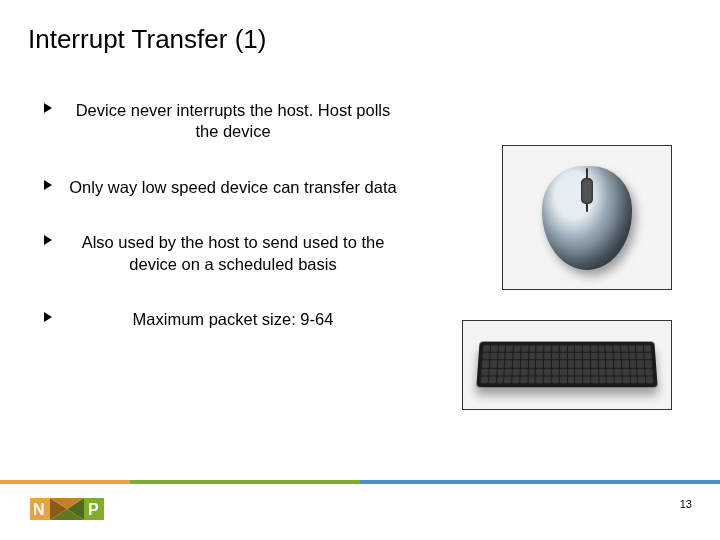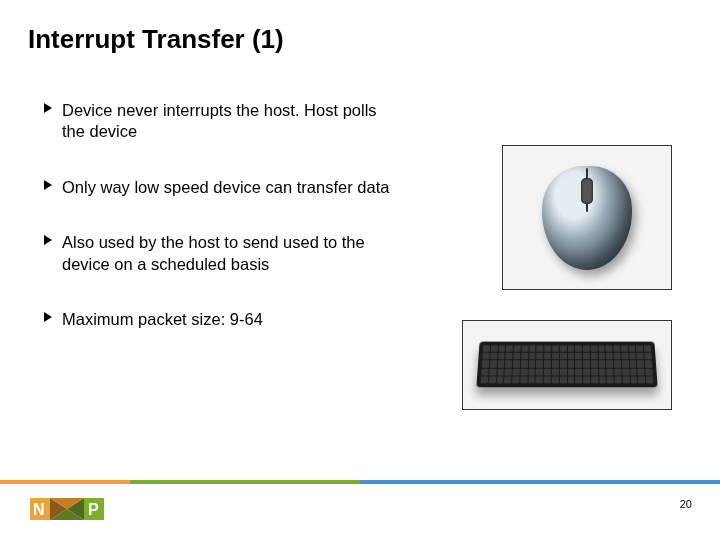--- a/index.html
+++ b/index.html
@@ -1,23 +1,23 @@
 <!DOCTYPE html>
 <html><head>
 <meta charset="utf-8">
 <style>
   * { margin: 0; padding: 0; box-sizing: border-box; }
   html, body { width: 720px; height: 540px; font-family: Arial, Helvetica, sans-serif; background: #fff; color: #000; }
   .slide { position: relative; width: 720px; height: 540px; }
-  .title { position: absolute; top: 24px; left: 28px; font-size: 26px; font-weight: bold; }
+  .title { position: absolute; top: 24px; left: 28px; font-size: 26px; font-weight: normal; }
   .content { position: absolute; top: 100px; left: 44px; width: 360px; }
   .bullet { display: flex; align-items: flex-start; margin-bottom: 34px; font-size: 16.5px; line-height: 1.3; }
   .bullet .caret { margin-right: 10px; margin-top: 3px; flex: 0 0 auto; }
   .bullet .caret svg { display: block; }
-  .bullet .text { flex: 1 1 auto; }
+  .bullet .text { flex: 1 1 auto; text-align: center; }
   .images { position: absolute; top: 145px; right: 48px; width: 210px; }
   .imgbox { border: 1px solid #333; background: #f4f4f4; display: flex; align-items: center; justify-content: center; margin-bottom: 30px; }
   .imgbox.mouse { width: 170px; height: 145px; margin-left: 40px; }
   .imgbox.kb { width: 210px; height: 90px; }
   .footer-bar { position: absolute; left: 0; right: 0; bottom: 56px; height: 4px; background: linear-gradient(to right, #e8a33d 0 18%, #7fae2e 18% 50%, #4a8fc7 50% 100%); }
   .logo { position: absolute; left: 30px; bottom: 12px; }
   .page-num { position: absolute; right: 28px; bottom: 30px; font-size: 11px; }
   
   .mouse-shape { width: 110px; height: 120px; position: relative; }
   .mouse-body { position:absolute; left:10px; top:8px; width:90px; height:104px; border-radius:50% 50% 55% 55% / 45% 45% 62% 62%; background: radial-gradient(ellipse at 35% 28%, #e6edf2 0 22%, #97a9b5 42%, #4d5c67 75%, #2c363e 100%); box-shadow: inset -8px -10px 18px rgba(0,0,0,.35), 4px 6px 10px rgba(0,0,0,.35); }
@@ -204,15 +204,15 @@
       <polygon points="20,4 37,15 20,26" fill="#8a5a1a"></polygon>
       <polygon points="54,4 37,15 54,26" fill="#4d6b1c"></polygon>
       <polygon points="20,4 54,26 54,4 20,26" fill="#3a4a12" opacity="0"></polygon>
       <polygon points="20,4 37,15 54,4" fill="#c47f1f"></polygon>
       <polygon points="20,26 37,15 54,26" fill="#5d7a20"></polygon>
       <text x="3" y="21" font-family="Arial" font-weight="bold" font-size="16" fill="#fff">N</text>
       <text x="58" y="21" font-family="Arial" font-weight="bold" font-size="16" fill="#fff">P</text>
     </svg>
   </div>
 
-  <div class="page-num">20</div>
+  <div class="page-num">13</div>
 
 </div>
 
 </body></html>

